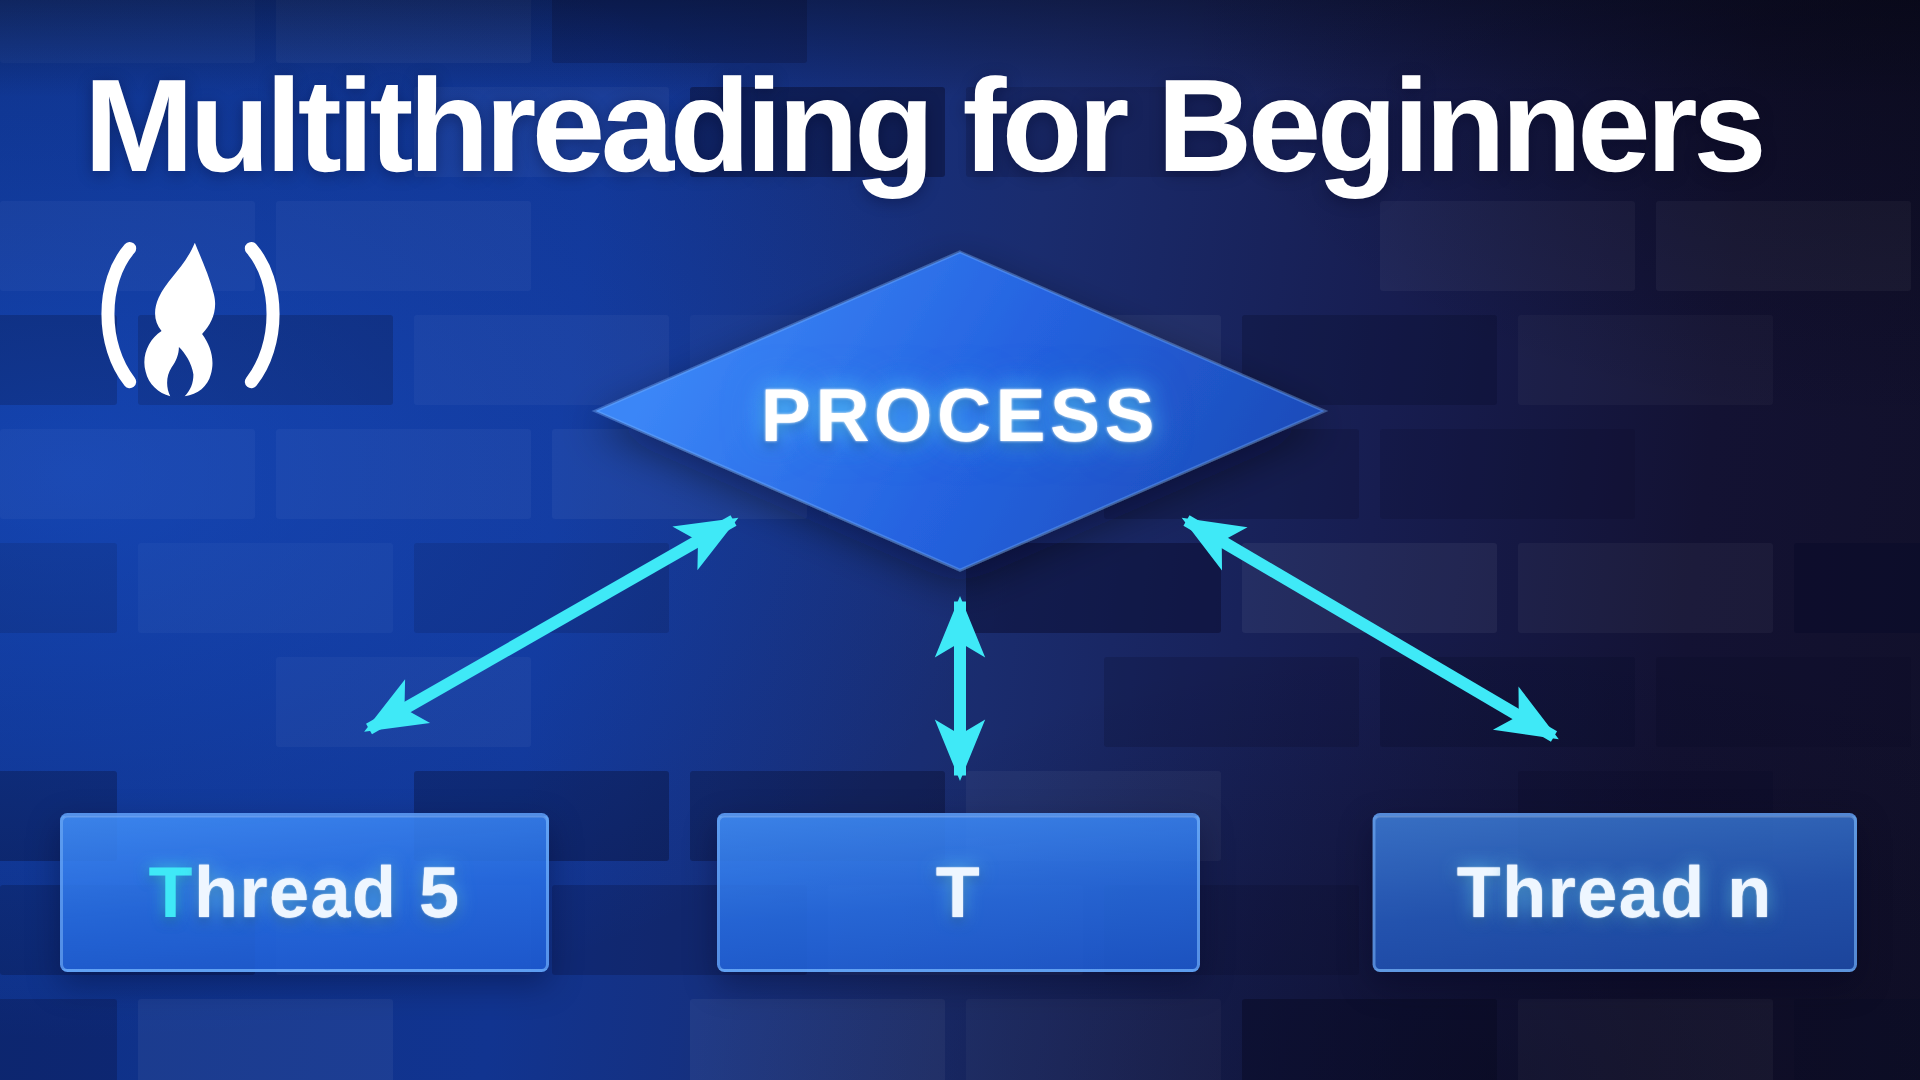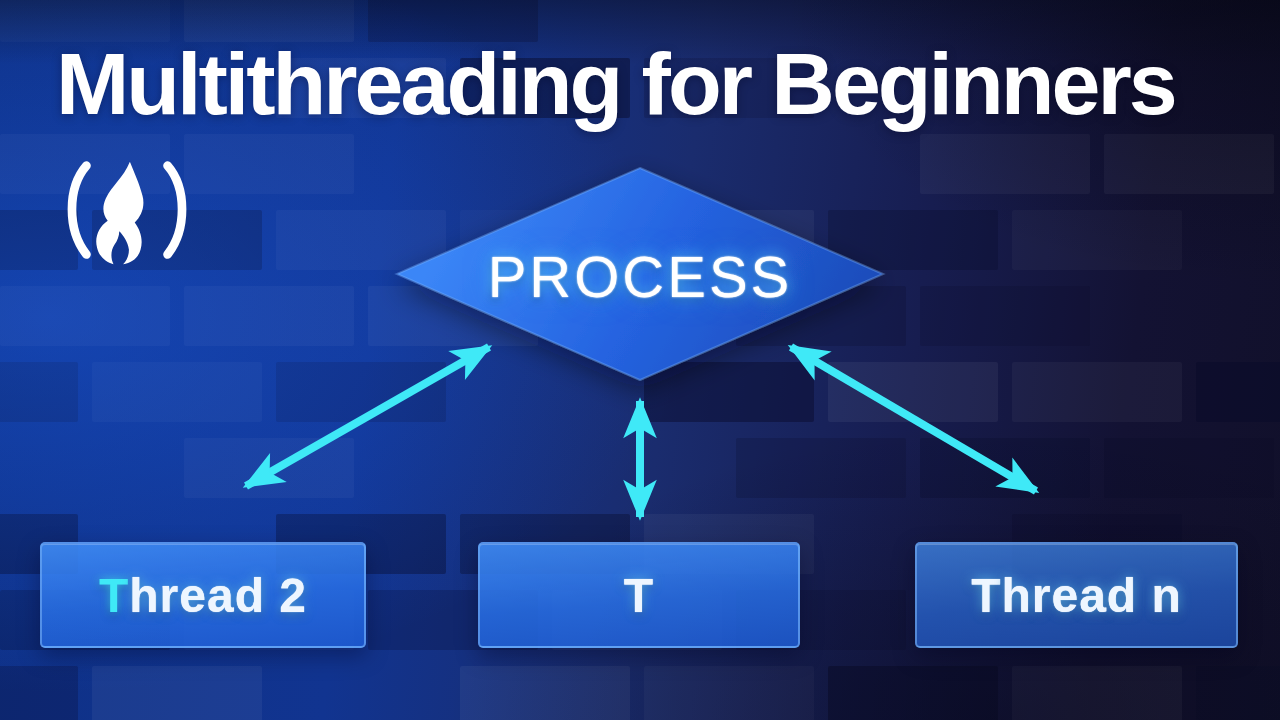--- a/index.html
+++ b/index.html
@@ -50,22 +50,22 @@
 
   .diagram-svg { position: absolute; left: 0; top: 0; width: 1280px; height: 720px; }
 
   .process-label {
     position: absolute;
     left: 440px; top: 248px;
     width: 400px; height: 58px;
     line-height: 58px;
     text-align: center;
     color: #ffffff;
-    font-size: 58px;
-    font-weight: 400;
+    font-size: 50px;
+    font-weight: 700;
     letter-spacing: 3px;
     text-shadow:
       0 0 2px #ffffff,
       0 0 14px rgba(90, 200, 255, 0.95),
       0 0 26px rgba(60, 160, 255, 0.7),
       0 3px 8px rgba(0, 30, 100, 0.6);
   }
 
   .thread-box {
     position: absolute;
@@ -202,21 +202,21 @@
 
       <line x1="489" y1="347" x2="246" y2="486" stroke="#3fe9f7" stroke-width="8" marker-start="url(#arrowHead)" marker-end="url(#arrowHead)"></line>
       <line x1="640" y1="401" x2="640" y2="517" stroke="#3fe9f7" stroke-width="8" marker-start="url(#arrowHead)" marker-end="url(#arrowHead)"></line>
       <line x1="791" y1="347" x2="1036" y2="491" stroke="#3fe9f7" stroke-width="8" marker-start="url(#arrowHead)" marker-end="url(#arrowHead)"></line>
     </svg>
 
     <div class="process-label">PROCESS</div>
 
     <div class="thread-box box-0">
       <span class="t-first accent">T</span>
-        <span class="t-rest">hread 2</span>
+        <span class="t-rest">hread 5</span>
     </div>
     <div class="thread-box box-1">
       <span class="t-first">T</span>
     </div>
     <div class="thread-box box-2">
       <span class="t-first">T</span>
         <span class="t-rest">hread n</span>
     </div>
 
   </div>

